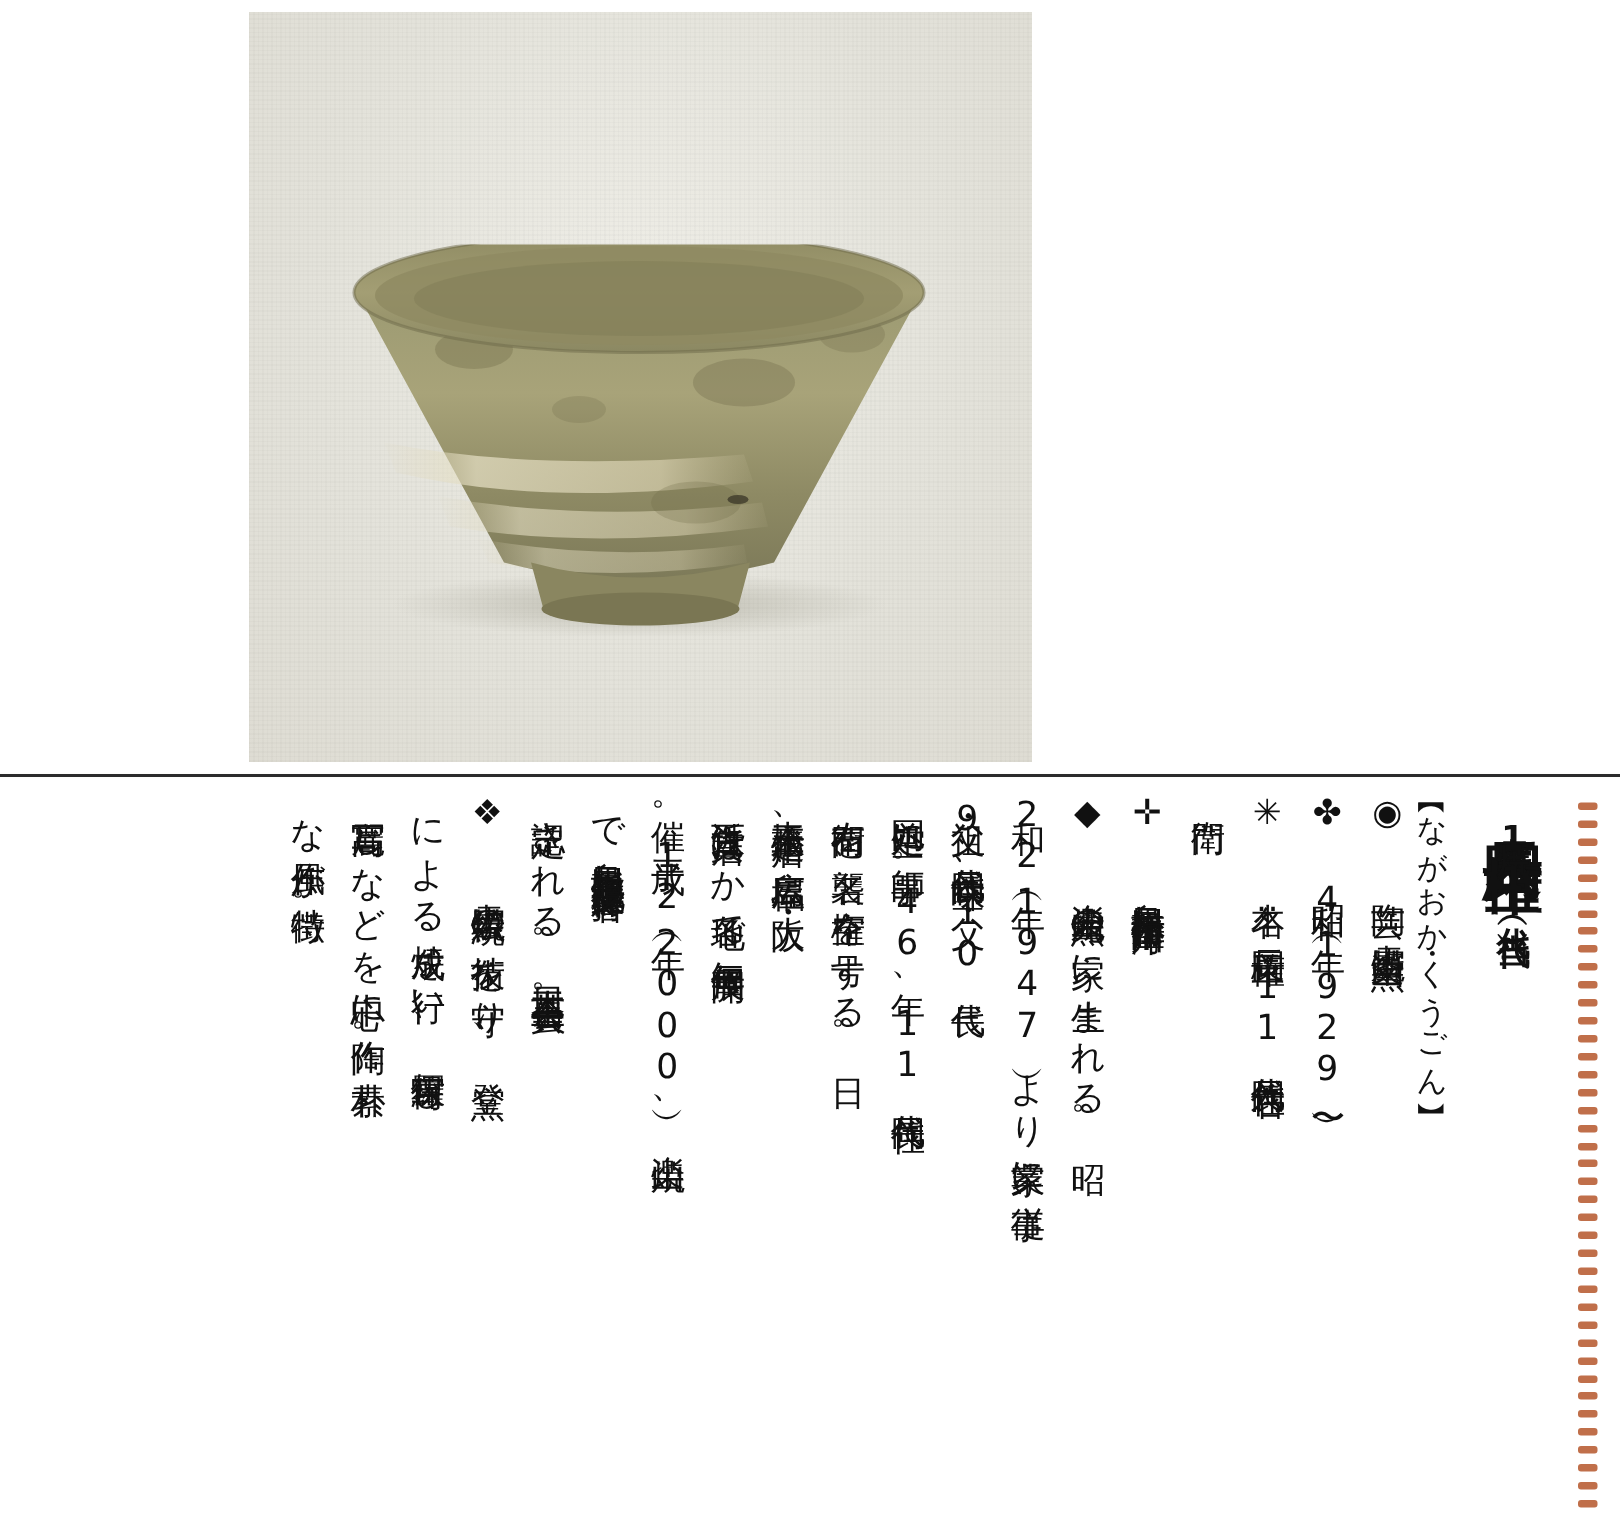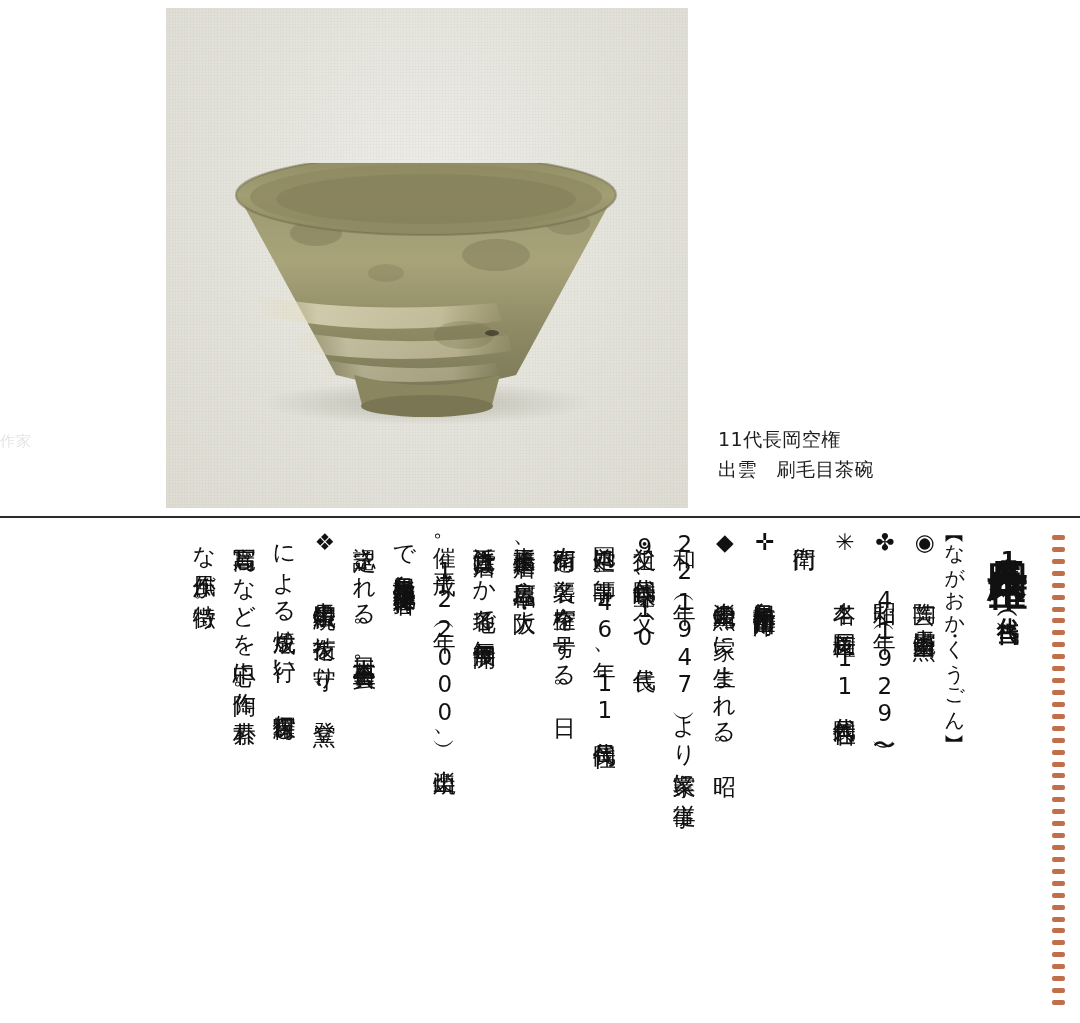--- a/index.html
+++ b/index.html
@@ -166,21 +166,20 @@
     opacity: 0.85;
   }
 </style>
 </head>
 <body>
 
 <div class="page">
 
   <div class="photo-area">
 
-    <div class="ghost-text">作家</div>
 
     <div class="photo-frame">
 
       <div class="bowl-wrap">
         <svg width="460" height="260" viewBox="0 0 460 260" xmlns="http://www.w3.org/2000/svg">
           <defs>
             <linearGradient id="bodyGrad" x1="0" y1="0" x2="0" y2="1">
               <stop offset="0%" stop-color="#9c9a72"></stop>
               <stop offset="35%" stop-color="#a8a379"></stop>
               <stop offset="70%" stop-color="#8e8a64"></stop>
@@ -224,24 +223,20 @@
 
           <path d="M 158 212 L 166 242 Q 230 254 296 242 L 304 212 Q 230 232 158 212 Z" fill="#8a8660"></path>
           <ellipse cx="231" cy="243" rx="66" ry="11" fill="#7a7653"></ellipse>
 
           <ellipse cx="296" cy="170" rx="7" ry="3" fill="#3a3527" opacity="0.75"></ellipse>
         </svg>
       </div>
 
     </div>
 
-    <div class="caption">
-      <div>11代長岡空権</div>
-      <div>出雲　刷毛目茶碗</div>
-    </div>
   </div>
 
   <div class="rule"></div>
 
   <div class="text-area">
 
     <div class="dots">
       <i></i>
         <i></i>
         <i></i>

